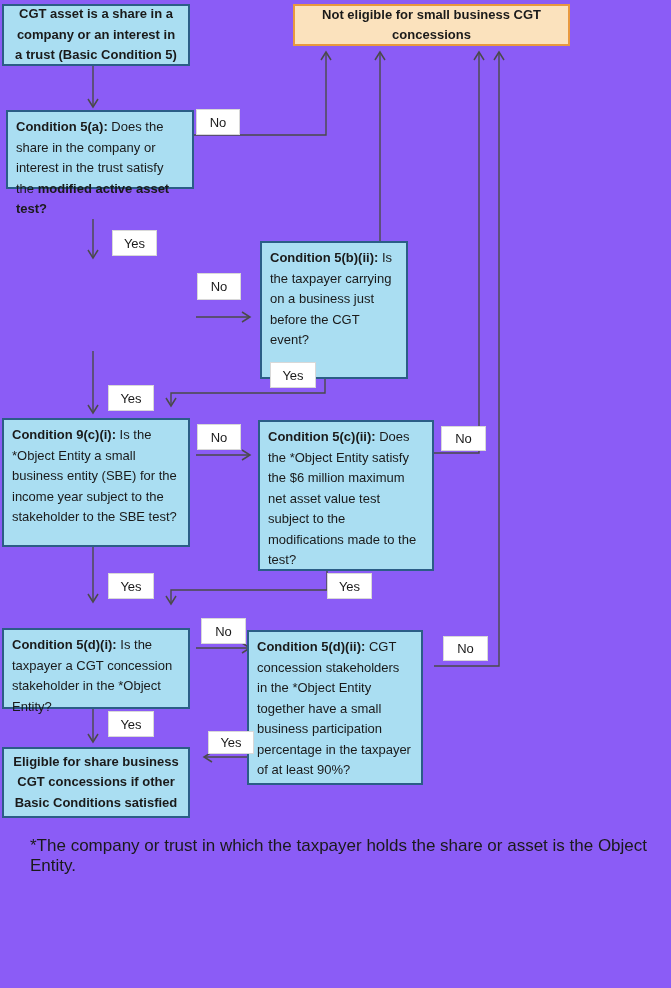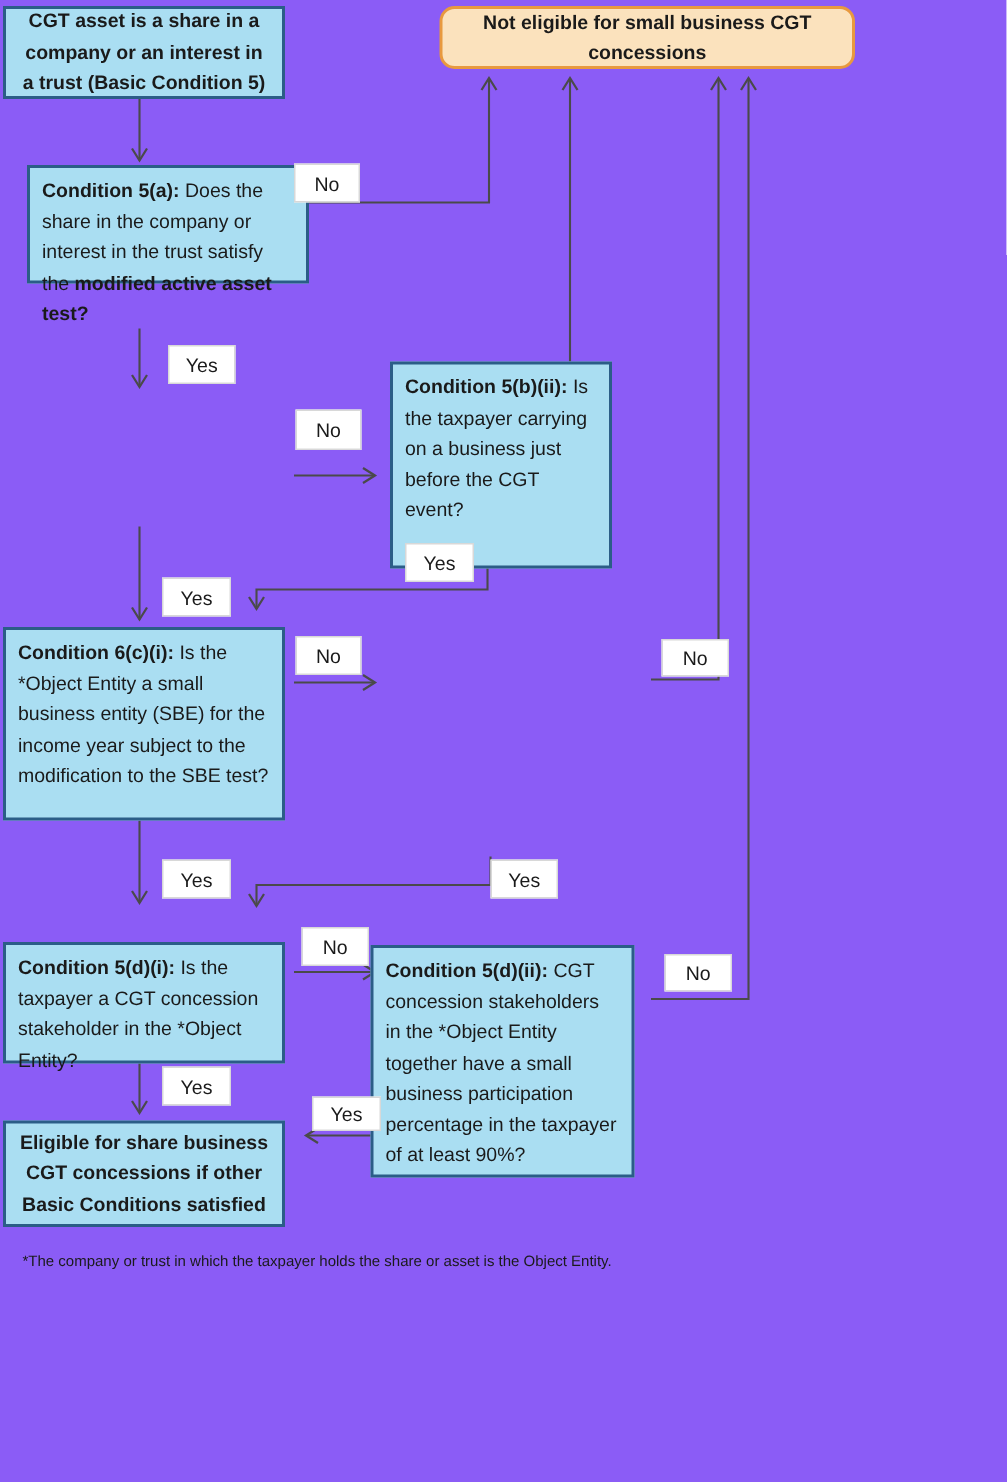--- a/index.html
+++ b/index.html
@@ -8,31 +8,31 @@
   .layer{position:absolute;left:0;top:0;width:671px;height:988px;}
   .node{
     position:absolute;box-sizing:border-box;
     background:var(--blue-fill,#aadef2);
     border:2.5px solid var(--blue-border,#2b5d87);
     color:var(--text,#1a1a1a);
     font-size:13px;line-height:20.5px;
     padding:5px 8px 0 8px;
   }
   .node.center{display:flex;align-items:center;justify-content:center;text-align:center;padding:0 8px;}
-  .node.orange{background:var(--orange-fill,#fbe2bd);border-color:var(--orange-border,#e8993f);border-radius:10px;}
+  .node.orange{background:var(--orange-fill,#fbe2bd);border-color:var(--orange-border,#e8993f);}
   .bold{font-weight:bold;}
   .lbl{
     position:absolute;box-sizing:border-box;background:#ffffff;
     border:1px solid var(--label-border,#d8d8d8);
     display:flex;align-items:center;justify-content:center;
     font-size:13px;color:var(--text,#1a1a1a);text-align:right;
   }
   .connector{stroke:var(--line,#4a4a4a);stroke-width:1.4;fill:none;}
   .arrhead{stroke:var(--line,#4a4a4a);stroke-width:1.5;fill:none;}
-  .footnote{position:absolute;left:15px;top:836px;font-size:10px;color:var(--text,#1a1a1a);}
+  .footnote{position:absolute;left:30px;top:836px;font-size:17px;color:var(--text,#1a1a1a);}
 </style>
 </head>
 <body>
 
 <div class="canvas">
 
   <svg class="layer" width="671" height="988" viewBox="0 0 671 988">
     <defs>
       <marker id="arr" markerUnits="userSpaceOnUse" markerWidth="14" markerHeight="14" viewBox="0 0 14 14" refX="11" refY="7" orient="auto">
         <path class="arrhead" d="M3,2 L11,7 L3,12"></path>
@@ -56,33 +56,36 @@
   </svg>
 
   <div class="node center bold" style="left:2px;top:4px;width:188px;height:62px">
     <span>CGT asset is a share in a company or an interest in a trust (Basic Condition 5)</span>
   </div>
 
   <div class="node center bold orange" style="left:293px;top:4px;width:277px;height:42px">
     <span>Not eligible for small business CGT concessions</span>
   </div>
 
-  <div class="node" style="left:18px;top:110px;width:188px;height:79px">
+  <div class="node" style="left:6px;top:110px;width:188px;height:79px">
     <span class="bold">Condition 5(a):</span><span> Does the share in the company or interest in the trust satisfy the </span><span class="bold">modified active asset test?</span>
   </div>
 
 
   <div class="node" style="left:260px;top:241px;width:148px;height:138px">
     <span class="bold">Condition 5(b)(ii):</span><span> Is the taxpayer carrying on a business just before the CGT event?</span>
   </div>
 
   <div class="node" style="left:2px;top:418px;width:188px;height:129px">
-    <span class="bold">Condition 6(c)(i):</span><span> Is the *Object Entity a small business entity (SBE) for the income year subject to the modification to the SBE test?</span>
+    <span class="bold">Condition 9(c)(i):</span><span> Is the *Object Entity a small business entity (SBE) for the income year subject to the stakeholder to the SBE test?</span>
   </div>
 
+  <div class="node" style="left:258px;top:420px;width:176px;height:151px">
+    <span class="bold">Condition 5(c)(ii):</span><span> Does the *Object Entity satisfy the $6 million maximum net asset value test subject to the modifications made to the test?</span>
+  </div>
 
   <div class="node" style="left:2px;top:628px;width:188px;height:81px">
     <span class="bold">Condition 5(d)(i):</span><span> Is the taxpayer a CGT concession stakeholder in the *Object Entity?</span>
   </div>
 
   <div class="node" style="left:247px;top:630px;width:176px;height:155px">
     <span class="bold">Condition 5(d)(ii):</span><span> CGT concession stakeholders in the *Object Entity together have a small business participation percentage in the taxpayer of at least 90%?</span>
   </div>
 
   <div class="node center bold" style="left:2px;top:747px;width:188px;height:71px">

